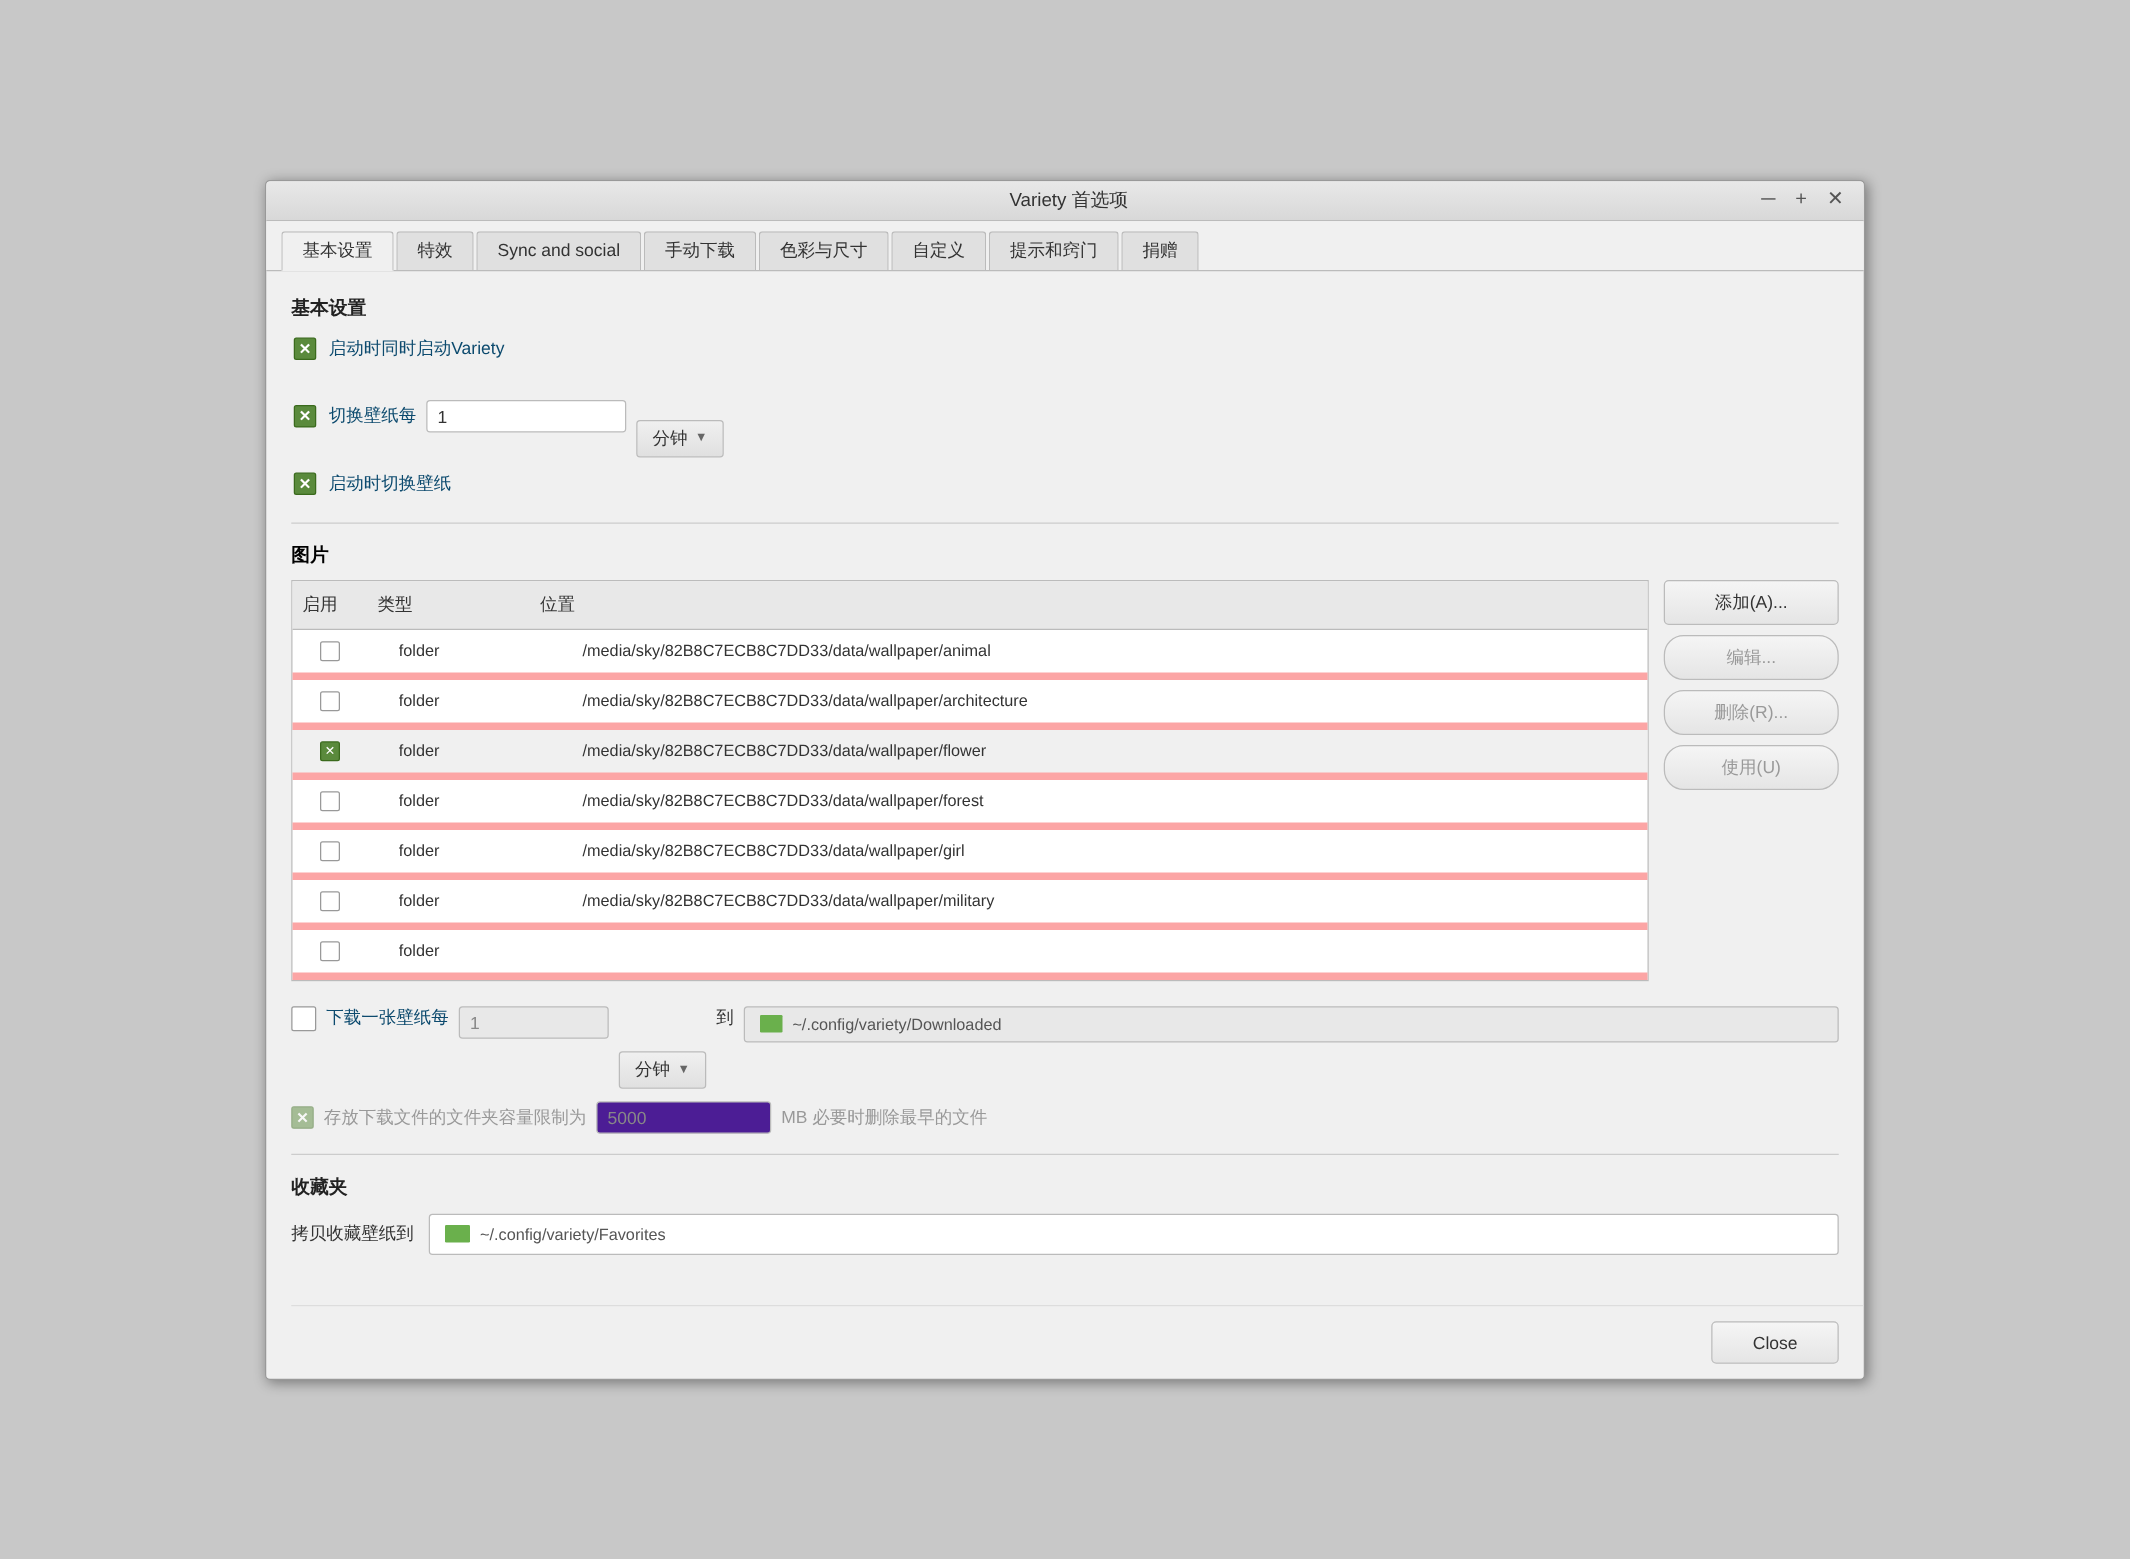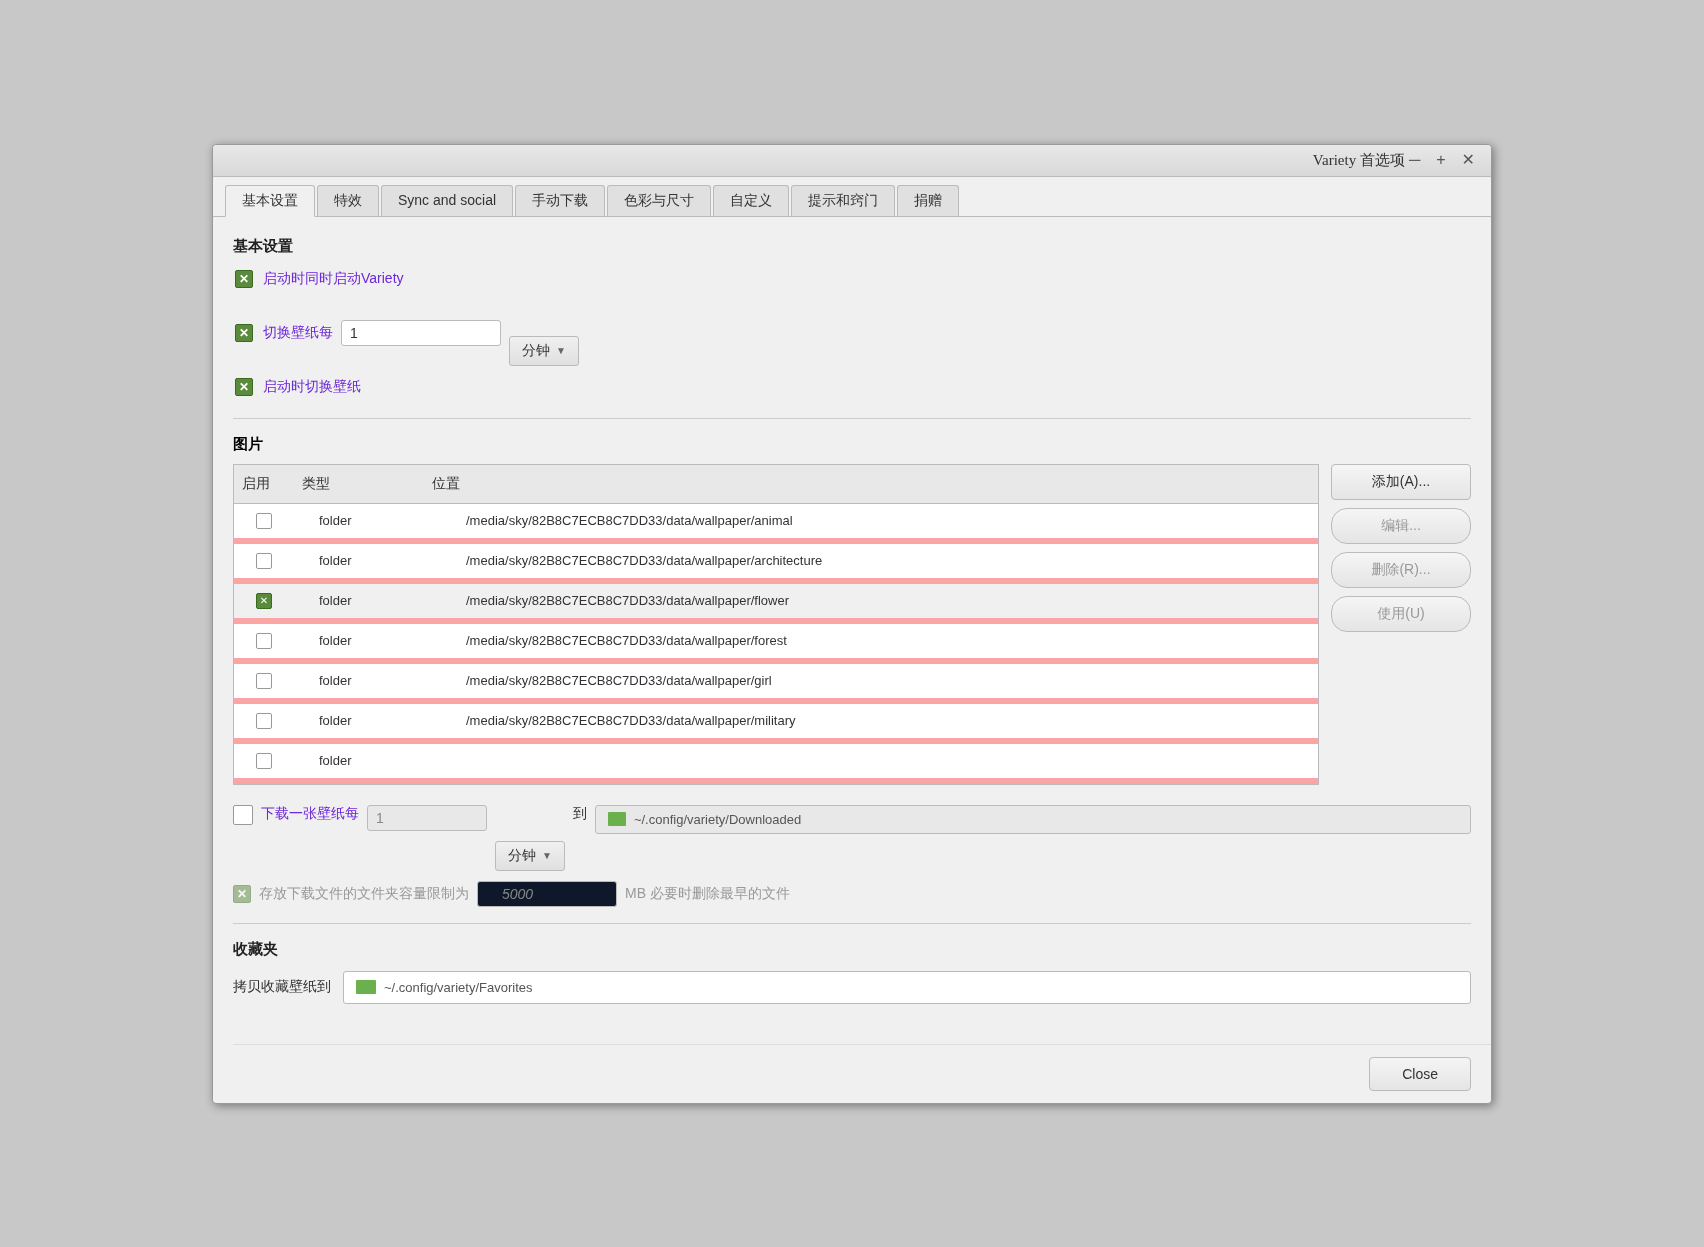--- a/index.html
+++ b/index.html
@@ -23,25 +23,24 @@
       background: linear-gradient(to bottom, #e8e8e8, #d8d8d8);
       border-bottom: 1px solid #bbb;
       padding: 6px 12px;
       display: flex;
       align-items: center;
       justify-content: space-between;
       border-radius: 4px 4px 0 0;
     }
     .titlebar-title {
       flex: 1;
-      text-align: right;
+      text-align: center;
       font-size: 15px;
       font-weight: normal;
       color: #333;
-      font-family: Liberation Serif, serif;
     }
     .titlebar-controls {
       display: flex;
       gap: 8px;
     }
     .titlebar-btn {
       background: none;
       border: none;
       cursor: pointer;
       font-size: 16px;
@@ -105,21 +104,21 @@
       border: 1px solid #3a6a1c;
       border-radius: 2px;
       display: flex;
       align-items: center;
       justify-content: center;
       color: white;
       font-size: 12px;
       font-weight: bold;
     }
     .setting-label {
-      color: #6d28d9;
+      color: #0c4a6e;
       font-size: 14px;
     }
     .interval-input {
       width: 160px;
       padding: 4px 8px;
       border: 1px solid #bbb;
       background: #fff;
       border-radius: 3px;
       font-size: 14px;
       color: #333;
@@ -236,27 +235,26 @@
       color: #555;
       cursor: pointer;
     }
     .storage-row {
       display: flex;
       align-items: center;
       gap: 8px;
     }
     .storage-input {
       width: 140px;
-      padding: 4px 24px;
-      border: 1px solid #bbb;
-      background: #0f172a;
+      padding: 4px 8px;
+      border: 1px solid #bbb;
+      background: #4c1d95;
       border-radius: 3px;
       font-size: 14px;
       color: #888;
-      font-style: italic;
     }
     .favorites-section {
       margin-bottom: 20px;
     }
     .favorites-row {
       display: flex;
       align-items: center;
       gap: 12px;
       margin-top: 10px;
     }

